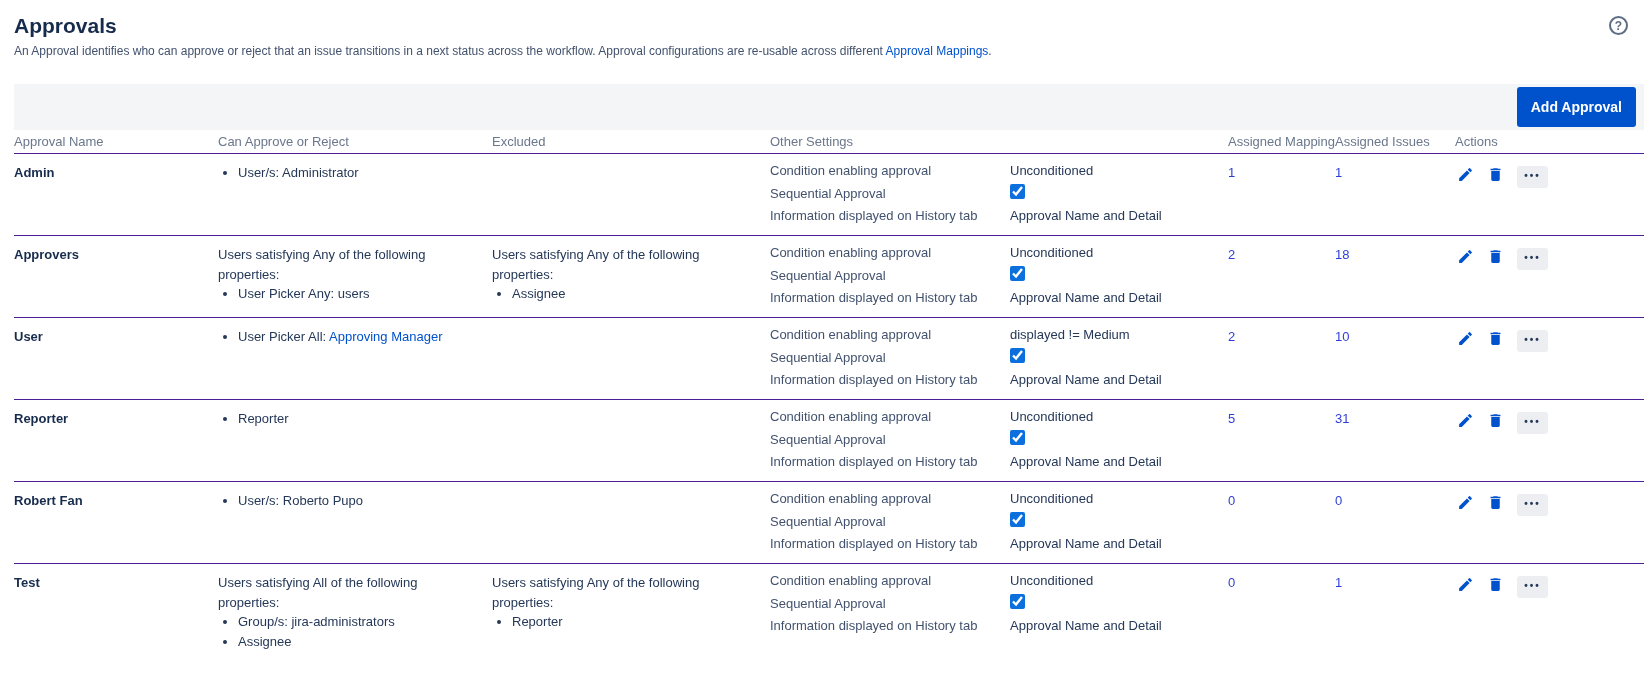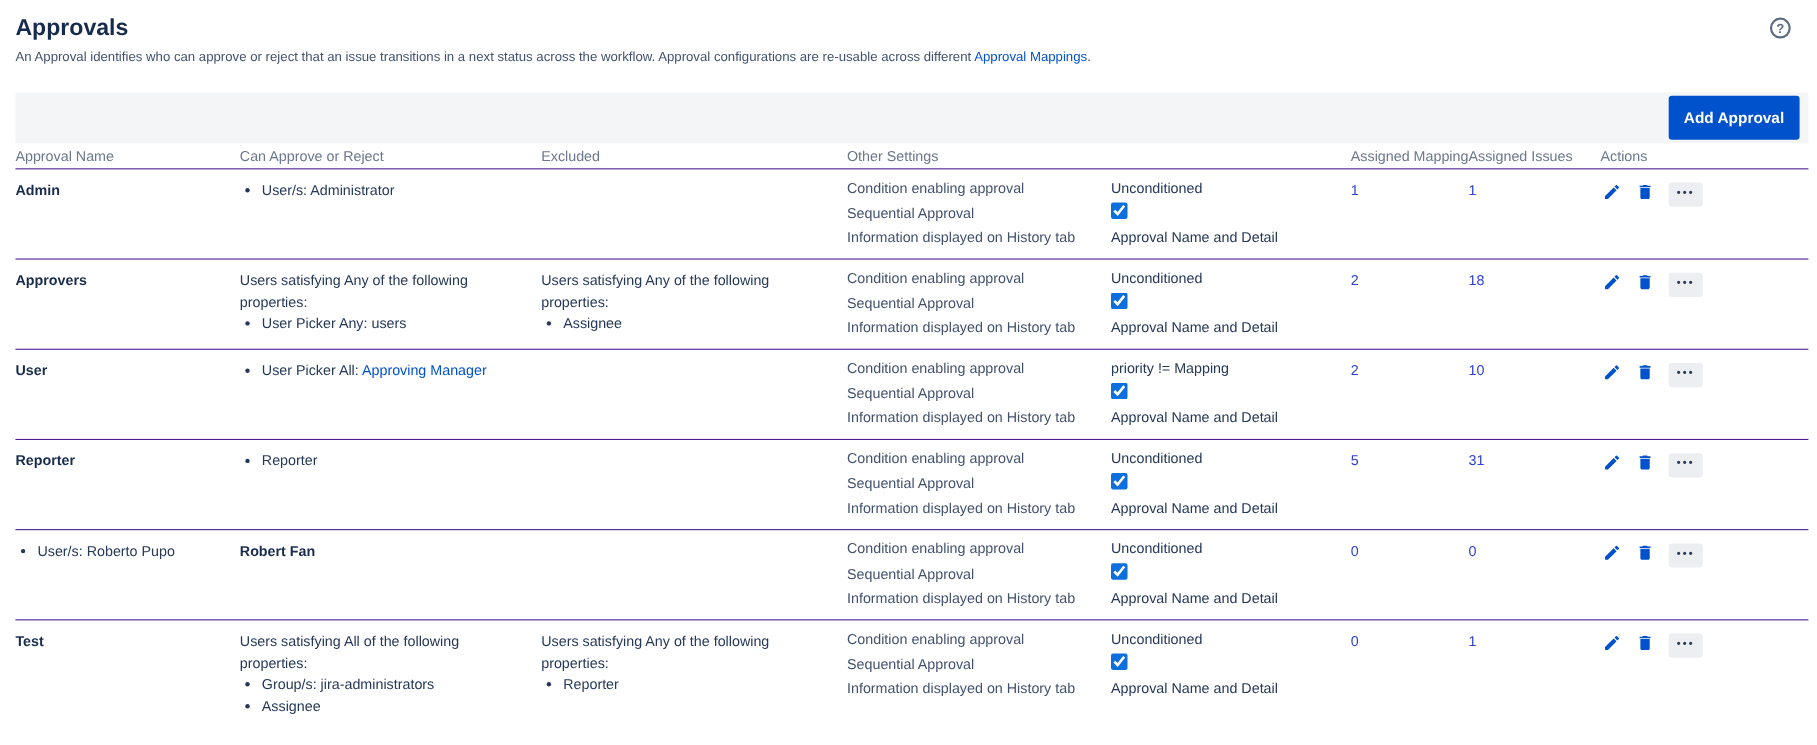--- a/index.html
+++ b/index.html
@@ -195,21 +195,21 @@
   <div class="grid-cols trow">
     <div class="cell name-cell">User</div>
     <div class="cell people-cell">
           <ul>
             <li>User Picker All: <a>Approving Manager</a></li>
           </ul>
         </div>
     <div class="cell people-cell"></div>
     <div class="settings-cell">
       <div class="lbl">Condition enabling approval</div>
-      <div class="val">priority != Mapping</div>
+      <div class="val">displayed != Medium</div>
       <div class="lbl">Sequential Approval</div>
       <div class="val"><input type="checkbox" class="seq-checkbox" checked="" style=""></div>
       <div class="lbl">Information displayed on History tab</div>
       <div class="val">Approval Name and Detail</div>
     </div>
     <div class="cell num-cell">
       <a>2</a>
     </div>
     <div class="cell num-cell">
       <a>10</a>
@@ -272,26 +272,26 @@
               </svg>
         </span>
       </button>
       <button class="more-btn">
         <span>•••</span>
       </button>
     </div>
   </div>
 
   <div class="grid-cols trow">
+    <div class="cell name-cell">Robert Fan</div>
     <div class="cell people-cell">
           <ul>
             <li>User/s: Roberto Pupo</li>
           </ul>
         </div>
-    <div class="cell name-cell">Robert Fan</div>
     <div class="cell people-cell"></div>
     <div class="settings-cell">
       <div class="lbl">Condition enabling approval</div>
       <div class="val">Unconditioned</div>
       <div class="lbl">Sequential Approval</div>
       <div class="val"><input type="checkbox" class="seq-checkbox" checked="" style=""></div>
       <div class="lbl">Information displayed on History tab</div>
       <div class="val">Approval Name and Detail</div>
     </div>
     <div class="cell num-cell">

